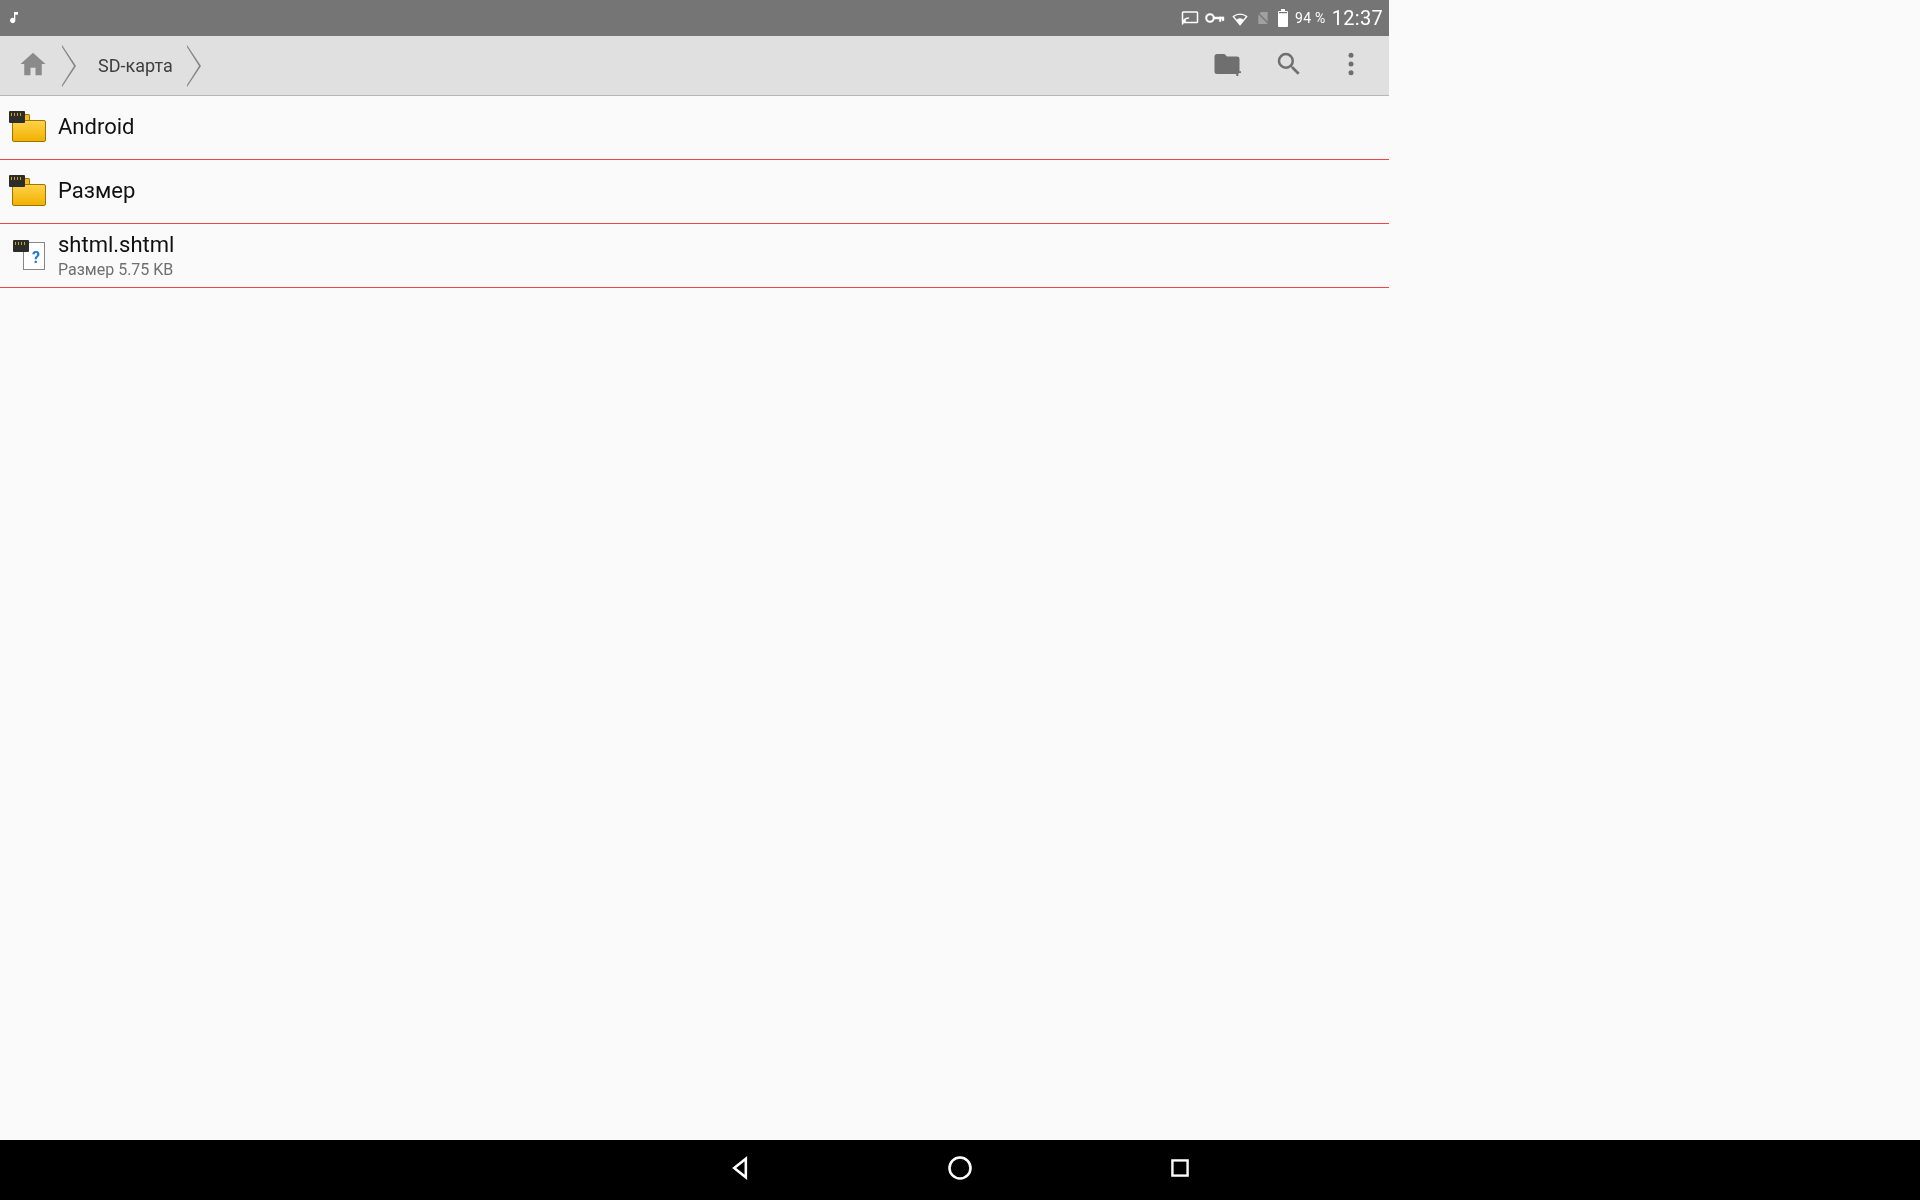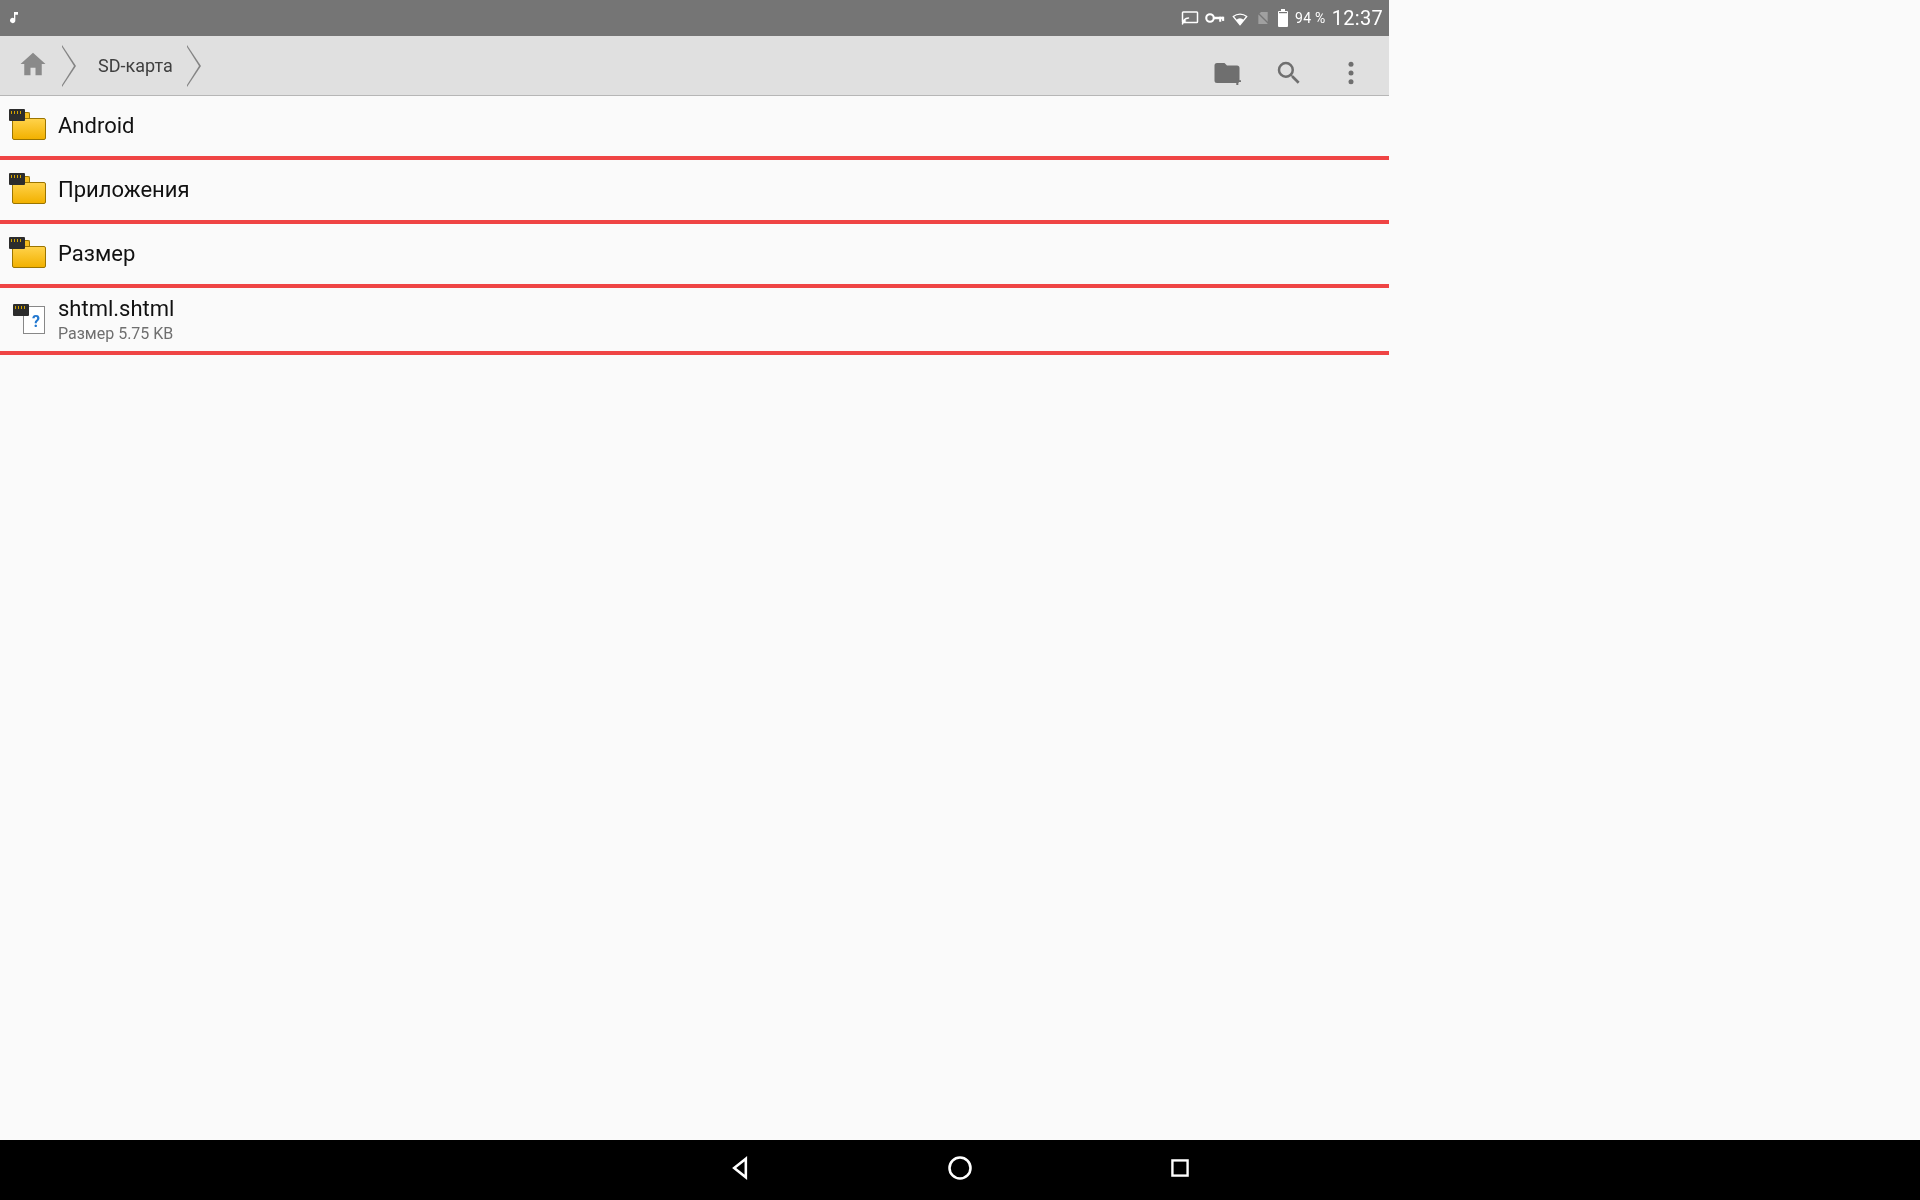--- a/index.html
+++ b/index.html
@@ -19,21 +19,21 @@
   .status-bar .left { flex: 0 0 auto; display:flex; align-items:center; gap:6px;}
   .status-bar .right { margin-left: auto; display: flex; align-items: center; gap: 6px; }
   .status-bar svg { display:block; }
 
   
   .action-bar {
     height: 60px;
     background: #e0e0e0;
     border-bottom: 1px solid #b6b6b6;
     display: flex;
-    align-items: flex-end;
+    align-items: center;
   }
   .crumbs { display:flex; align-items:center; height:100%; padding-left:8px;}
   .crumb-home, .crumb {
     height: 42px;
     display:flex; align-items:center; justify-content:center;
     position: relative;
     padding: 0 14px 0 22px;
     font-size: 18px;
     color:#404040;
     cursor:pointer;
@@ -57,21 +57,21 @@
   .action-icons { margin-left:auto; display:flex; align-items:center; gap:22px; padding-right:18px;}
   .action-icons .btn { width:40px; height:40px; display:flex; align-items:center; justify-content:center; cursor:pointer; }
   .action-icons svg { width:30px; height:30px; fill:#6f6f6f; }
 
   
   .list { background:#fafafa; }
   .row {
     display:flex; align-items:center;
     min-height:64px;
     padding: 8px 10px;
-    border-bottom:4px solid #ef4444;
+    border-bottom:1px solid #ef4444;
     cursor:pointer;
   }
   .row .icon { width:38px; display:flex; align-items:center; justify-content:center; margin-right:10px;}
   .row .texts { display:flex; flex-direction:column; }
   .row .name { font-size:22px; color:#111; line-height:1.2; }
   .row .sub  { font-size:16px; color:#6f6f6f; margin-top:2px;}
   .row.folder { min-height:64px; }
 
   
   .nav-bar {
@@ -236,32 +236,20 @@
     </div>
     <div class="row folder">
       <div class="icon">
         <div class="folder-ic">
           <div class="ft"></div>
           <div class="fb"></div>
           <div class="sd"></div>
         </div>
       </div>
       <div class="texts">
-        <div class="name">Приложения</div>
-      </div>
-    </div>
-    <div class="row folder">
-      <div class="icon">
-        <div class="folder-ic">
-          <div class="ft"></div>
-          <div class="fb"></div>
-          <div class="sd"></div>
-        </div>
-      </div>
-      <div class="texts">
         <div class="name">Размер</div>
       </div>
     </div>
     <div class="row">
       <div class="icon">
         <div class="file-ic q">
           <div class="pg"></div>
           <div class="sd"></div>
         </div>
       </div>

